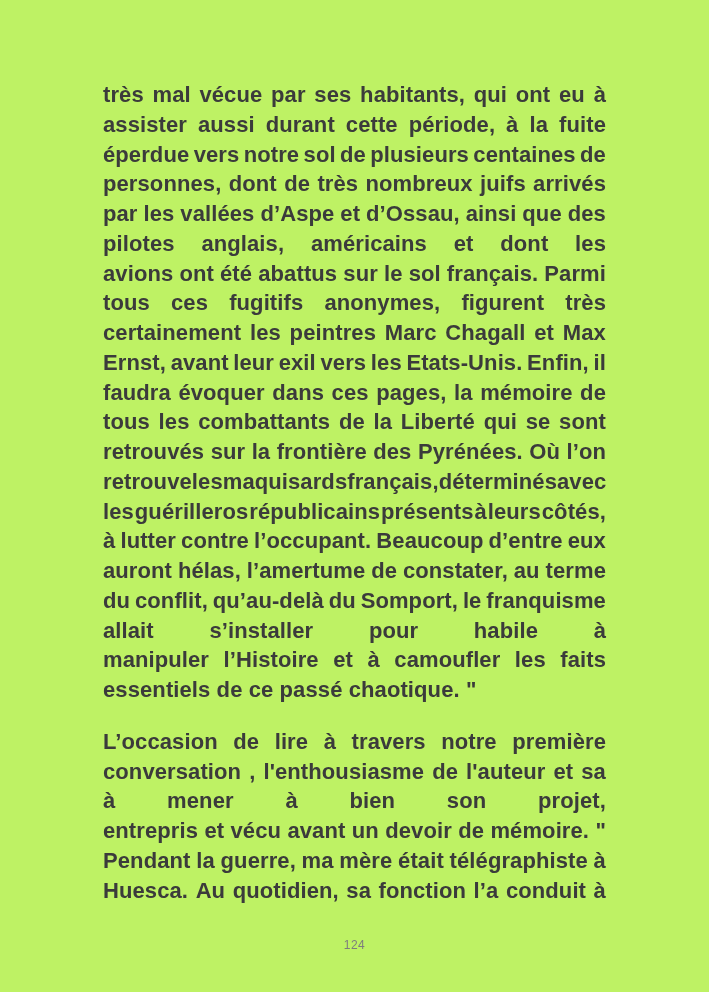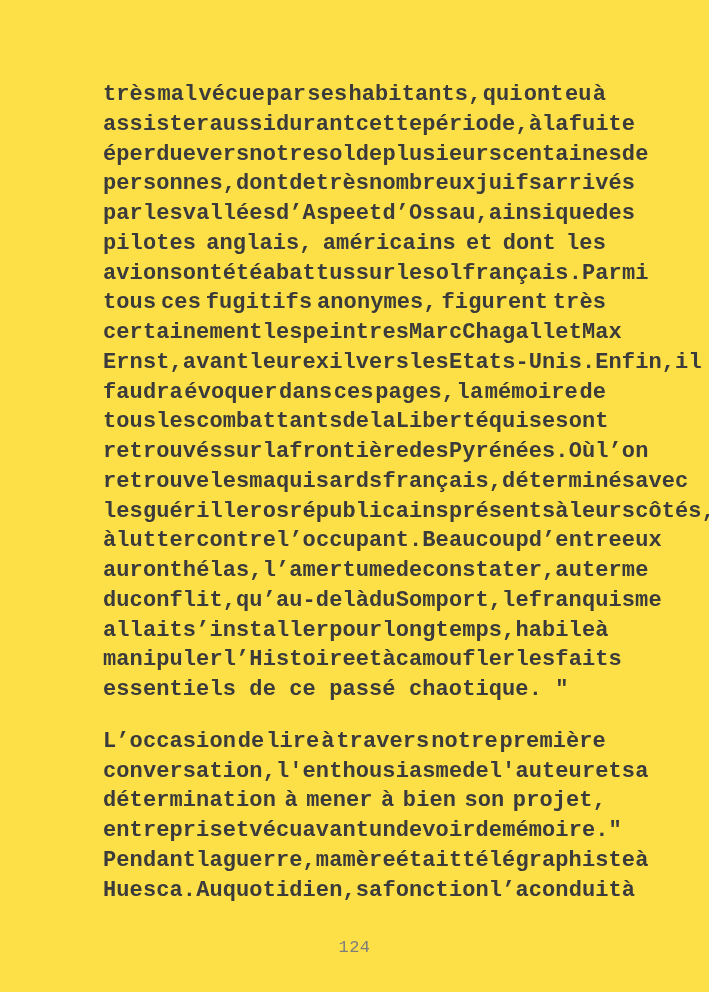--- a/index.html
+++ b/index.html
@@ -1,23 +1,23 @@
 <!DOCTYPE html>
 <html lang="fr"><head>
 <meta charset="utf-8">
 <style>
   html, body { margin: 0; padding: 0; }
   body { background: #ffffff; }
   .page {
     position: relative;
     width: 709px;
     height: 992px;
-    background: #fde047;
+    background: #bef264;
     overflow: hidden;
-    font-family: Liberation Mono, monospace;
+    font-family: Liberation Sans, sans-serif;
   }
   .text-body {
     position: absolute;
     left: 103px;
     top: 80px;
     width: 503px;
     color: #3b3b3b;
     font-size: 22px;
     font-weight: 700;
     letter-spacing: 0.1px;
@@ -34,21 +34,21 @@
     white-space: normal;
   }
   .word { white-space: pre; flex: 0 0 auto; }
   .page-number {
     position: absolute;
     left: 0;
     right: 0;
     top: 938px;
     text-align: center;
     color: #7d7d7d;
-    font-size: 17px;
+    font-size: 12px;
     font-weight: 400;
     letter-spacing: 0.5px;
   }
 </style>
 </head>
 <body>
 
 <div class="page">
   <div class="text-body">
       <div class="paragraph">
@@ -223,21 +223,20 @@
           <span class="word">qu’au-delà</span>
           <span class="word">du</span>
           <span class="word">Somport,</span>
           <span class="word">le</span>
           <span class="word">franquisme</span>
         </div>
         <div class="line justified">
           <span class="word">allait</span>
           <span class="word">s’installer</span>
           <span class="word">pour</span>
-          <span class="word">longtemps,</span>
           <span class="word">habile</span>
           <span class="word">à</span>
         </div>
         <div class="line justified">
           <span class="word">manipuler</span>
           <span class="word">l’Histoire</span>
           <span class="word">et</span>
           <span class="word">à</span>
           <span class="word">camoufler</span>
           <span class="word">les</span>
@@ -258,21 +257,20 @@
         <div class="line justified">
           <span class="word">conversation</span>
           <span class="word">,</span>
           <span class="word">l'enthousiasme</span>
           <span class="word">de</span>
           <span class="word">l'auteur</span>
           <span class="word">et</span>
           <span class="word">sa</span>
         </div>
         <div class="line justified">
-          <span class="word">détermination</span>
           <span class="word">à</span>
           <span class="word">mener</span>
           <span class="word">à</span>
           <span class="word">bien</span>
           <span class="word">son</span>
           <span class="word">projet,</span>
         </div>
         <div class="line justified">
           <span class="word">entrepris</span>
           <span class="word">et</span>

